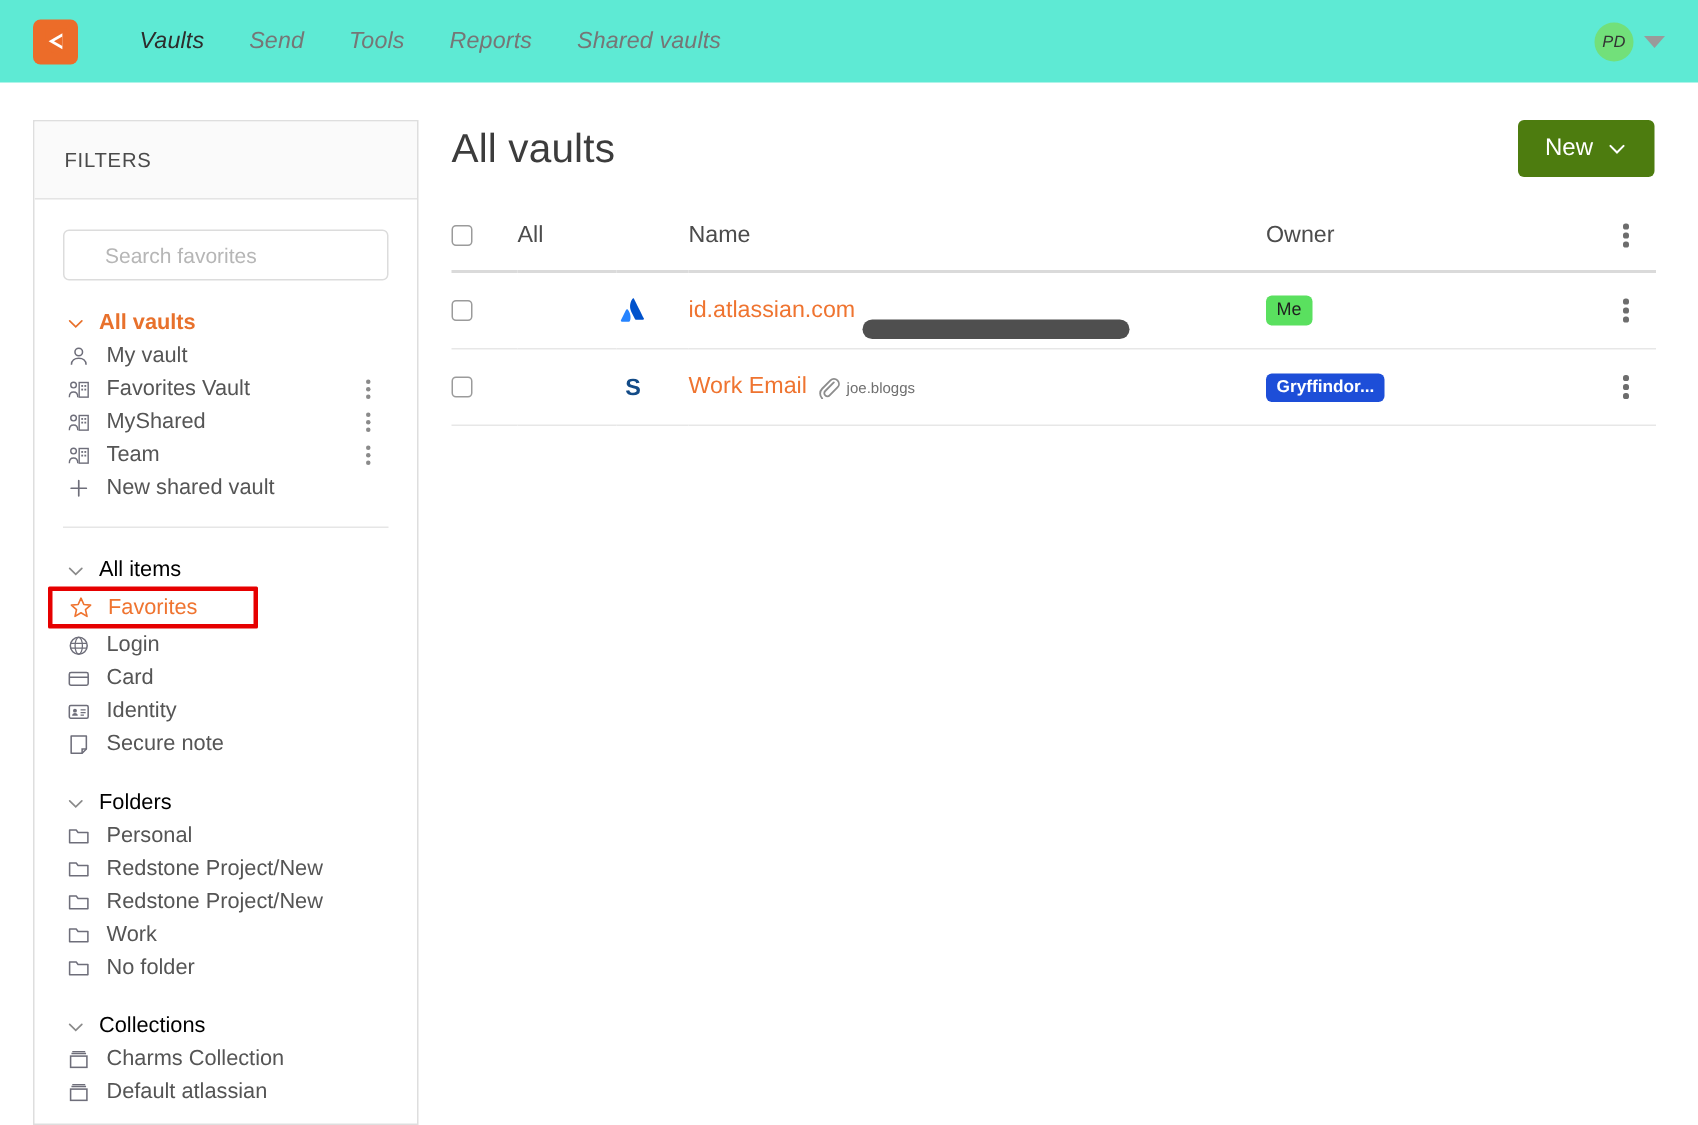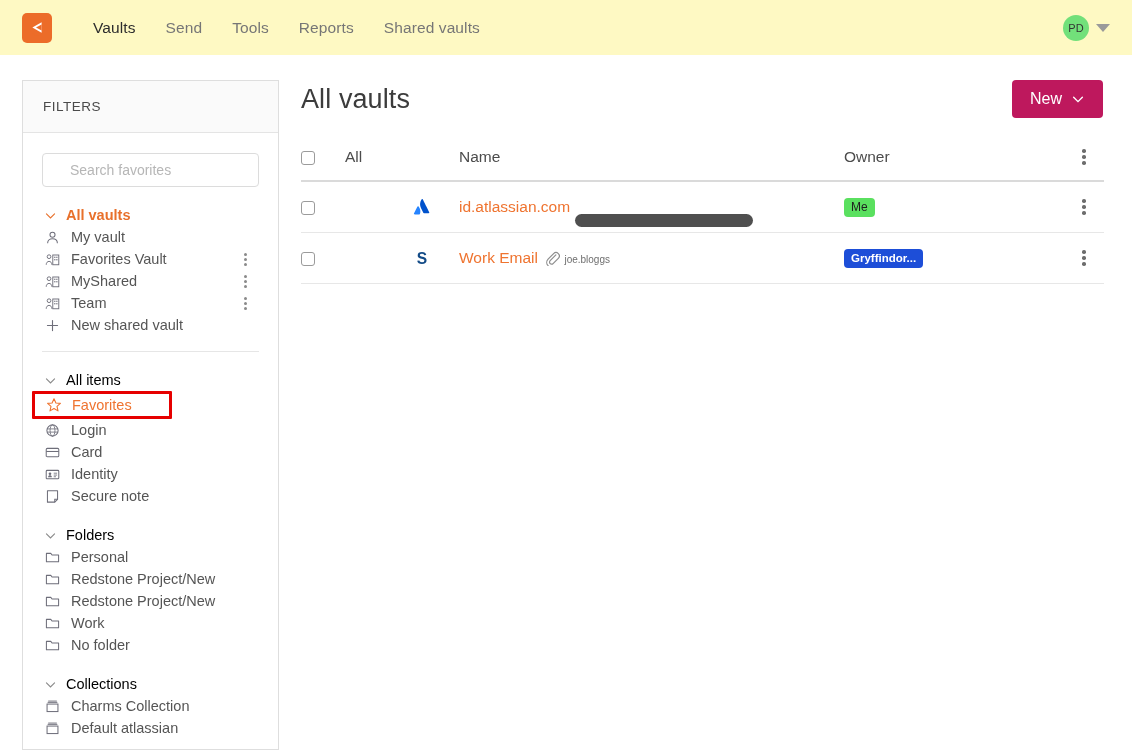--- a/index.html
+++ b/index.html
@@ -7,25 +7,26 @@
     width: 1132px; height: 750px;
     overflow: hidden;
     background: #ffffff;
     font-family: "Liberation Sans", sans-serif;
     -webkit-font-smoothing: antialiased;
   }
 
   
   .topnav {
     height: 55px;
-    background: #fef9c3;
+    background: #5eead4;
     display: flex;
     align-items: center;
     padding: 0 18px 0 22px;
     position: relative;
+    font-style: italic;
   }
   .logo-mark {
     width: 30px; height: 30px;
     border-radius: 5px;
     background: #ec6c29;
     display: flex; align-items: center; justify-content: center;
     flex: none;
     margin-right: 26px;
   }
   .logo-mark svg { display: block; }
@@ -172,21 +173,21 @@
     padding-right: 1px;
     margin-bottom: 24px;
   }
   .page-title {
     font-size: 27px;
     color: #3c3c3c;
     font-weight: normal;
     letter-spacing: .1px;
   }
   .new-btn {
-    background: #be185d;
+    background: #4d7c0f;
     color: #fff;
     border: none;
     border-radius: 4px;
     height: 38px;
     padding: 0 18px;
     font-size: 16px;
     display: flex; align-items: center; gap: 9px;
     cursor: pointer;
     font-family: "Liberation Sans", sans-serif;
   }

